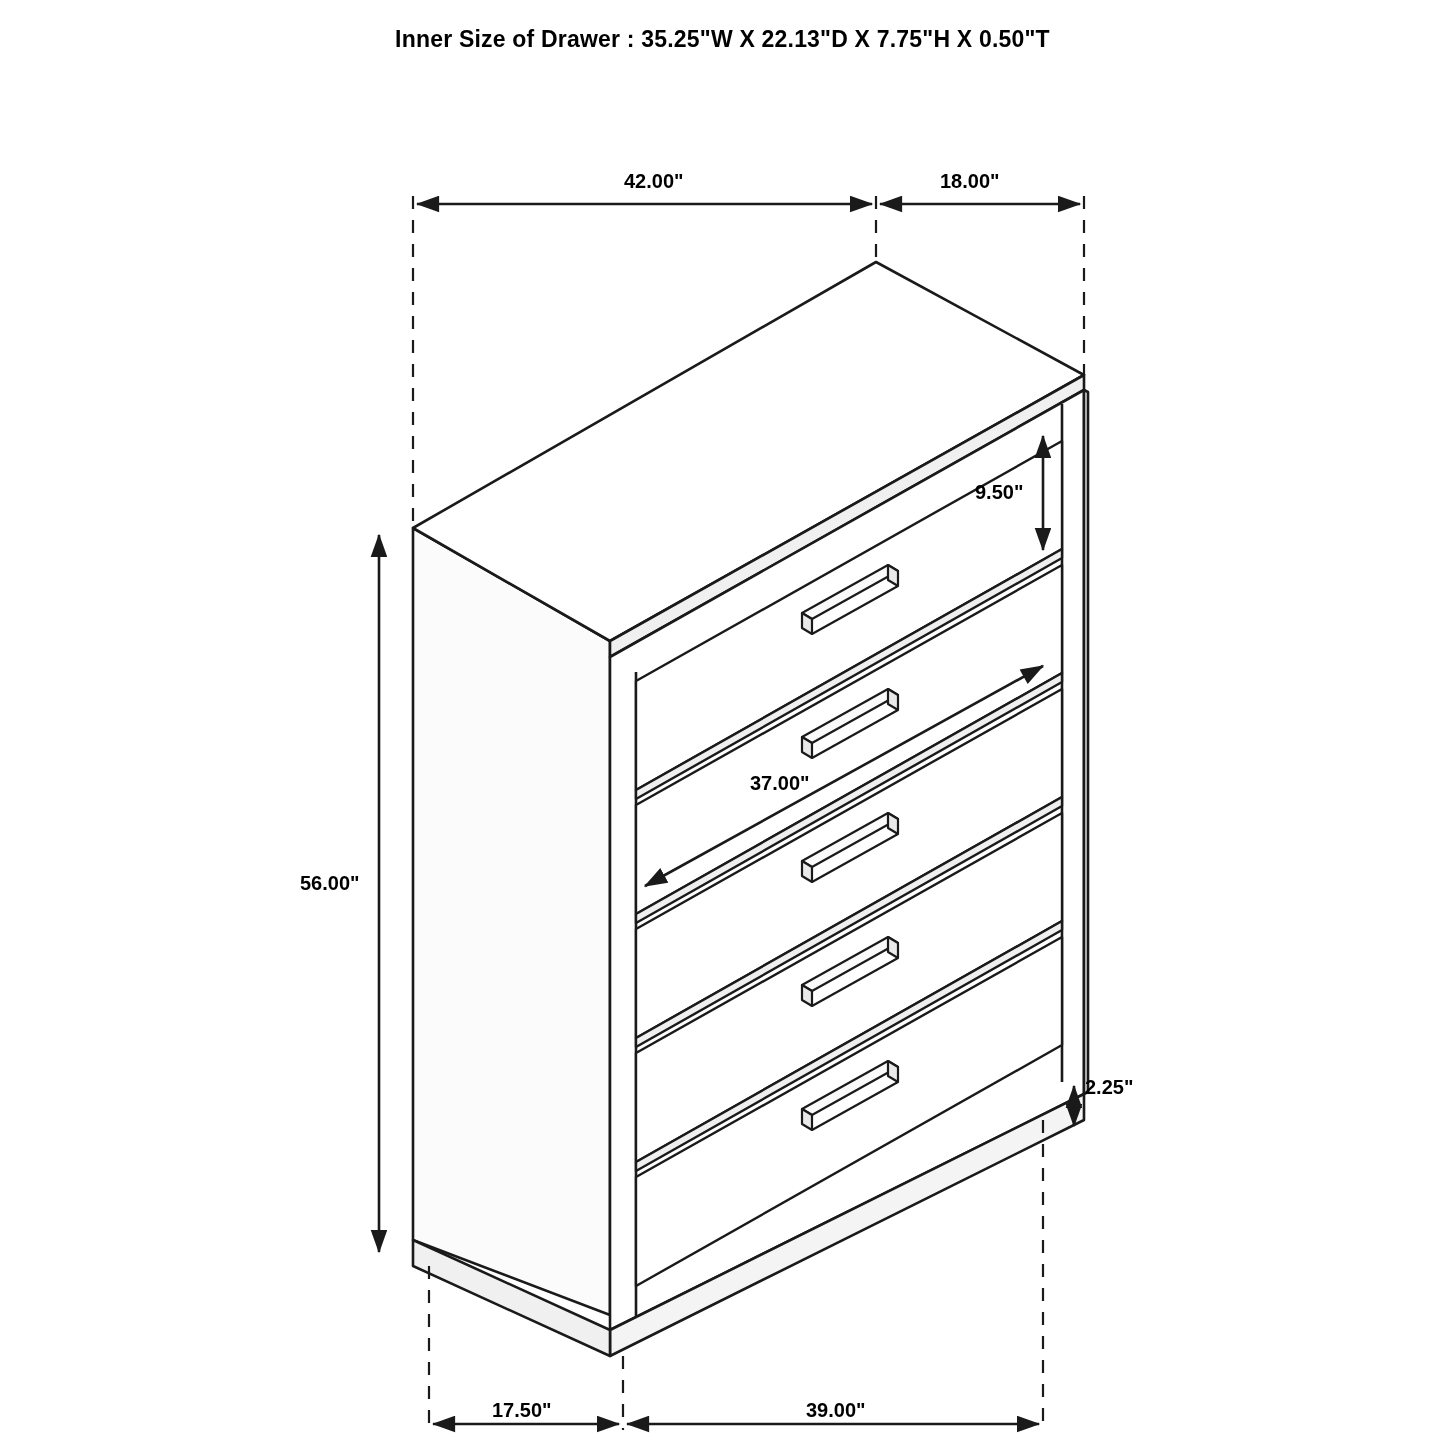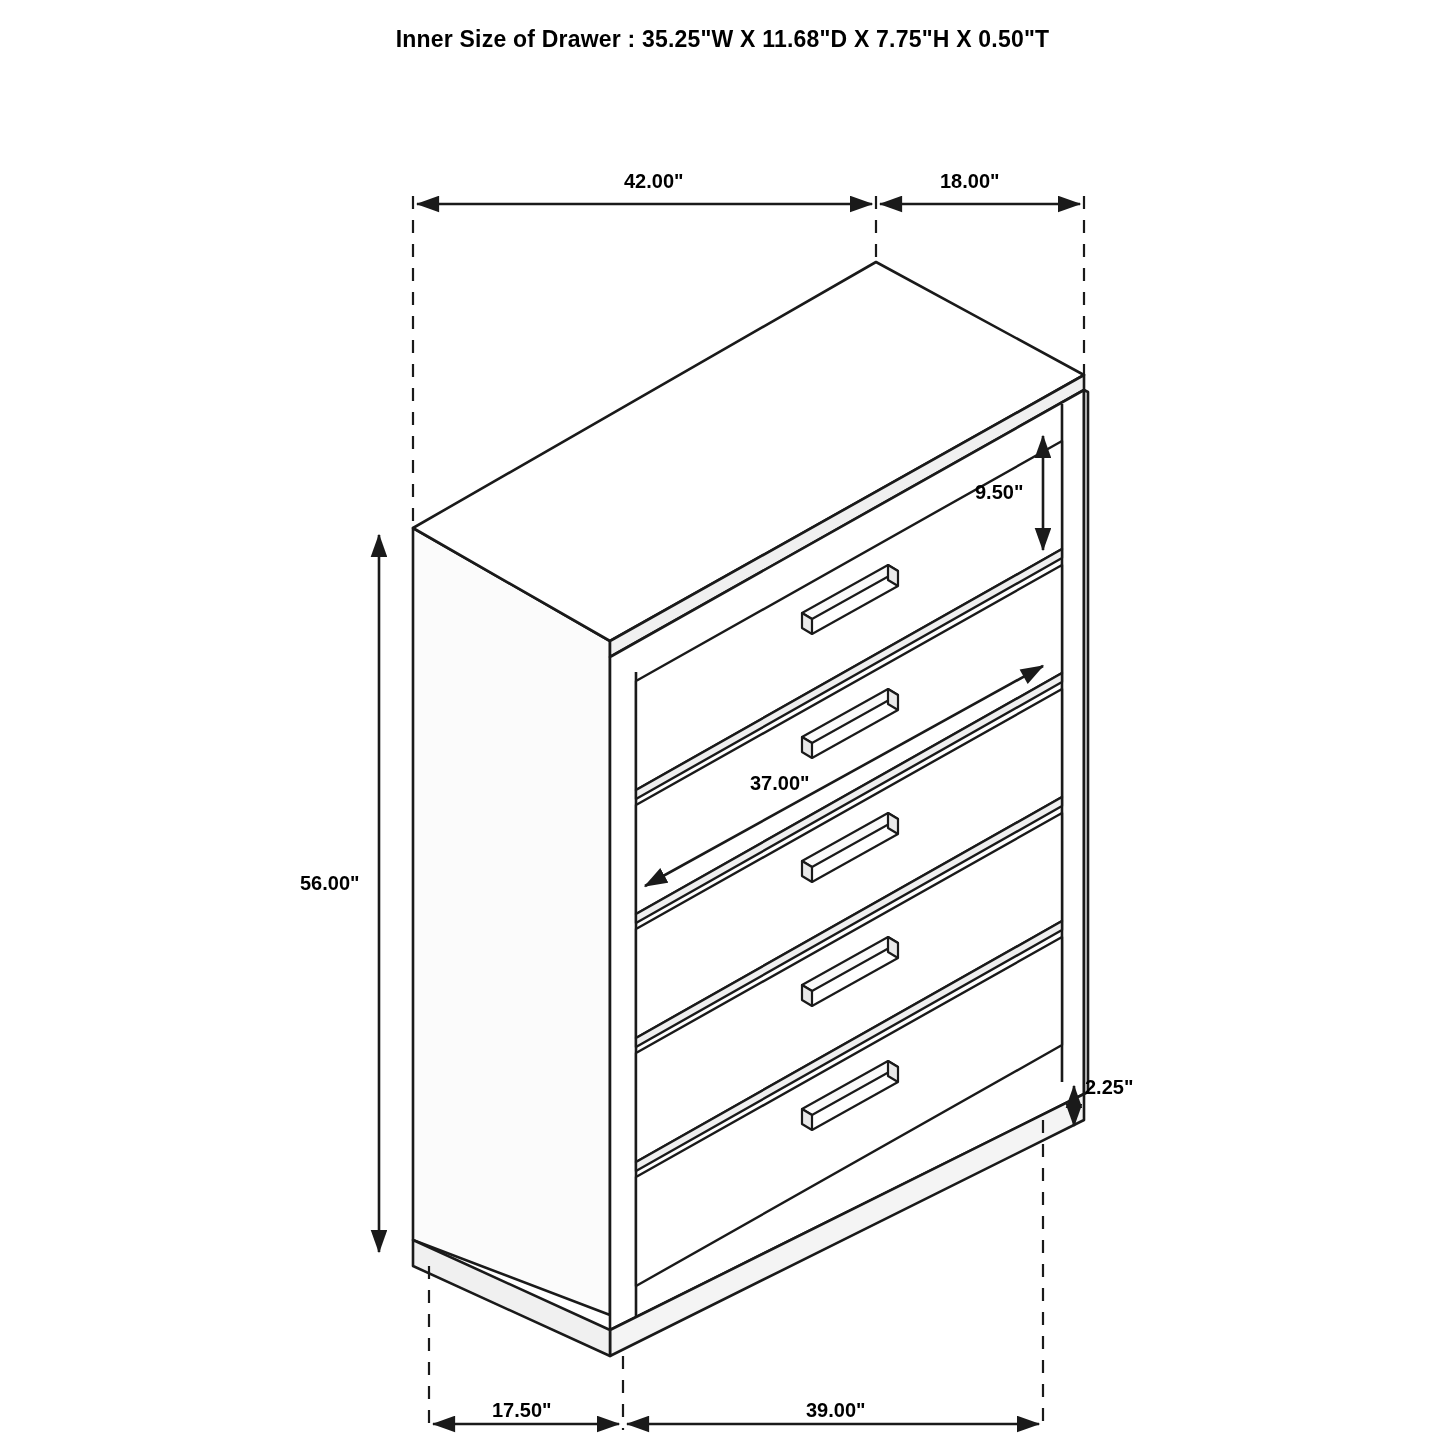--- a/index.html
+++ b/index.html
@@ -28,21 +28,21 @@
     position:absolute;
     font-size:20px;
     font-weight:bold;
     white-space:nowrap;
   }
   svg { display:block; }
 </style>
 </head>
 <body>
 
-<div id="title">Inner Size of Drawer : 35.25"W X 11.68"D X 7.75"H X 0.50"T</div>
+<div id="title">Inner Size of Drawer : 35.25"W X 22.13"D X 7.75"H X 0.50"T</div>
 
 <div id="stage">
   <svg width="1445" height="1445" viewBox="0 0 1445 1445">
     <defs>
       <marker id="arrEnd" markerWidth="10" markerHeight="10" refX="8.5" refY="3.2" orient="auto" markerUnits="strokeWidth">
         <path d="M0,0 L9,3.2 L0,6.4 z" fill="#1a1a1a"></path>
       </marker>
       <marker id="arrStart" markerWidth="10" markerHeight="10" refX="0.5" refY="3.2" orient="auto" markerUnits="strokeWidth">
         <path d="M9,0 L0,3.2 L9,6.4 z" fill="#1a1a1a"></path>
       </marker>

